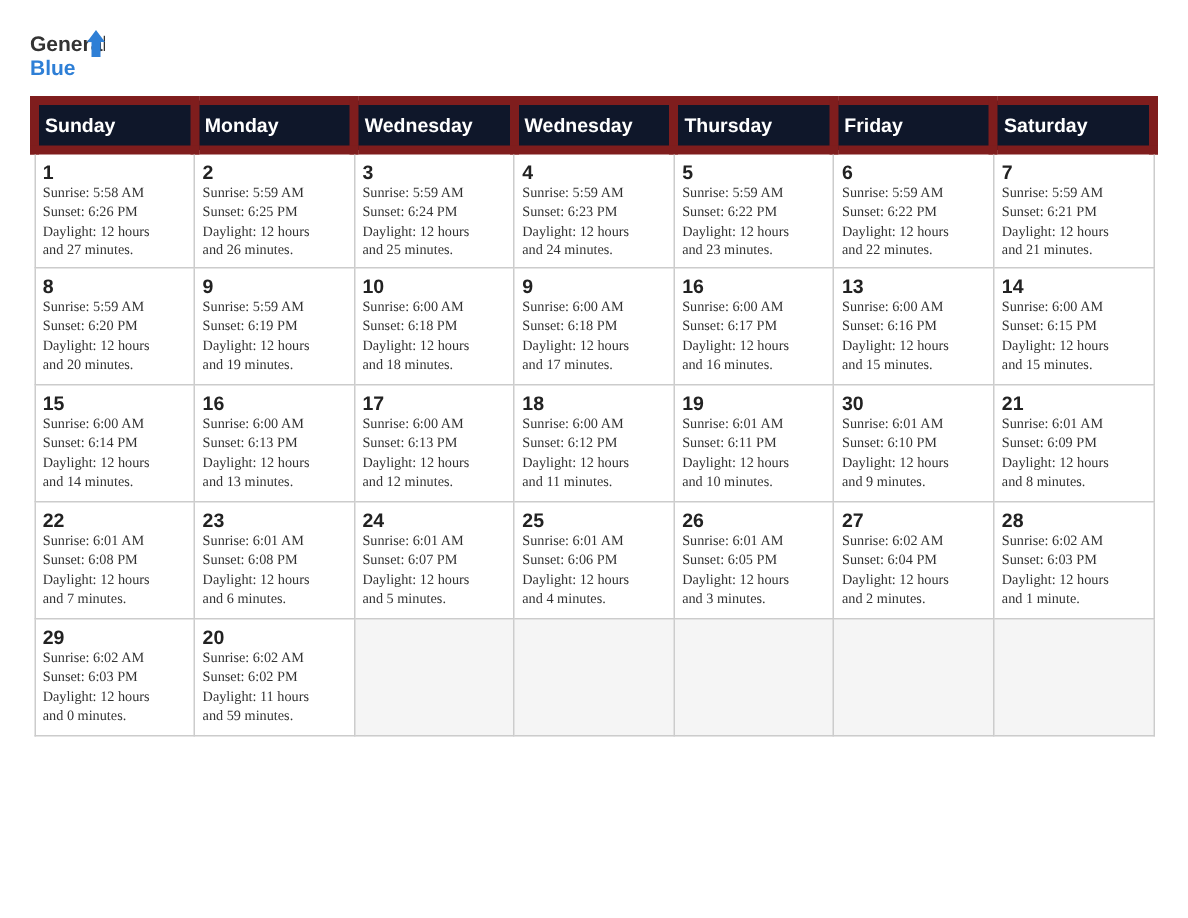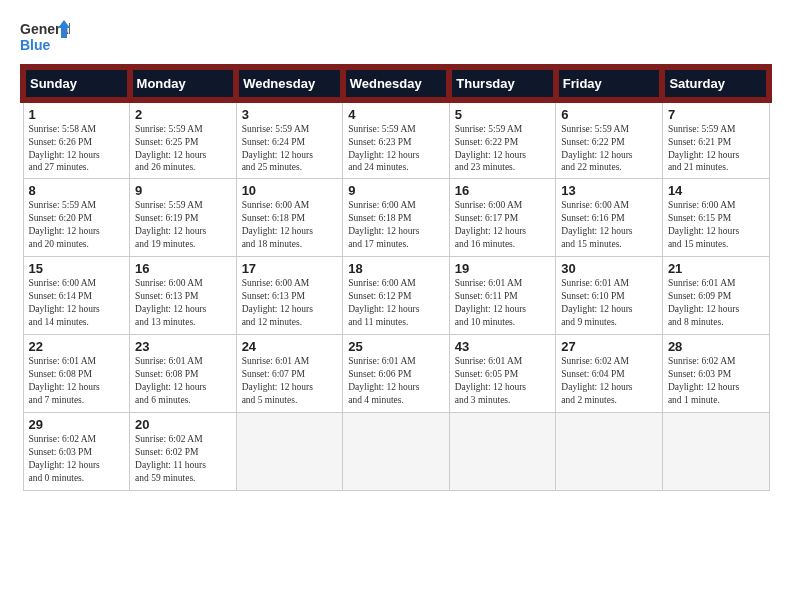--- a/index.html
+++ b/index.html
@@ -283,21 +283,21 @@
 and 5 minutes.</div>
           </td>
           <td>
             <span class="day-num">25</span>
             <div class="day-info" style="white-space: pre-line;">Sunrise: 6:01 AM
 Sunset: 6:06 PM
 Daylight: 12 hours
 and 4 minutes.</div>
           </td>
           <td>
-            <span class="day-num">43</span>
+            <span class="day-num">26</span>
             <div class="day-info" style="white-space: pre-line;">Sunrise: 6:01 AM
 Sunset: 6:05 PM
 Daylight: 12 hours
 and 3 minutes.</div>
           </td>
           <td>
             <span class="day-num">27</span>
             <div class="day-info" style="white-space: pre-line;">Sunrise: 6:02 AM
 Sunset: 6:04 PM
 Daylight: 12 hours

